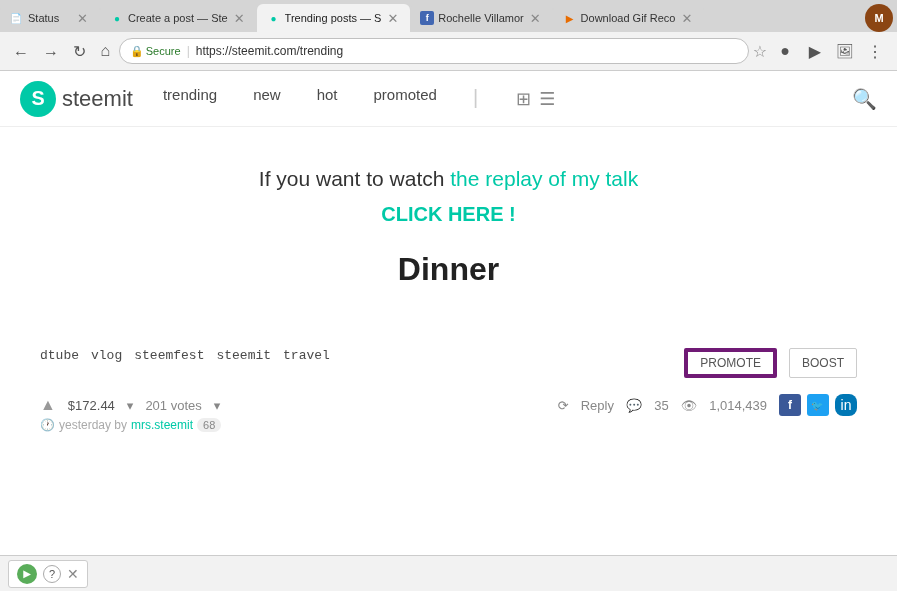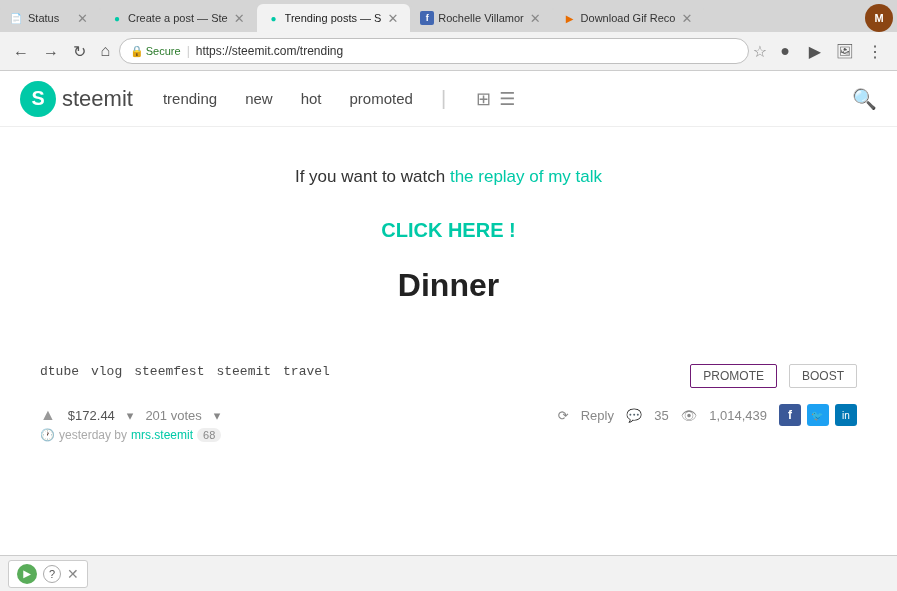--- a/index.html
+++ b/index.html
@@ -35,43 +35,43 @@
     .user-avatar-chrome { width: 28px; height: 28px; border-radius: 50%; background: #8B4513; display: flex; align-items: center; justify-content: center; color: white; font-size: 11px; font-weight: bold; }
 
     
     .steemit-site { background: #fff; }
 
     
     .steemit-header { display: flex; align-items: center; height: 56px; padding: 0 20px; border-bottom: 1px solid #eee; }
     .steemit-logo { display: flex; align-items: center; gap: 6px; margin-right: 30px; }
     .steemit-logo-icon { width: 36px; height: 36px; }
     .steemit-logo-text { font-size: 22px; font-weight: 300; color: #4a4a4a; }
-    .steemit-nav { display: flex; align-items: center; gap: 28px; flex: 1; }
+    .steemit-nav { display: flex; gap: 36px; flex: 1; }
     .steemit-nav-link { font-size: 15px; color: #4a4a4a; text-decoration: none; cursor: pointer; }
     .nav-divider { color: #ccc; font-size: 20px; }
     .view-toggle { display: flex; gap: 4px; }
     .view-btn { background: none; border: none; cursor: pointer; font-size: 18px; color: #888; padding: 2px; }
     .steemit-header-right { display: flex; align-items: center; gap: 12px; }
     .search-icon-btn { background: none; border: none; cursor: pointer; font-size: 20px; color: #555; }
     .post-btn { background: #222; color: #fff; border: none; padding: 8px 24px; font-size: 15px; font-weight: bold; cursor: pointer; border-radius: 2px; }
     .post-btn-green-bar { width: 4px; background: #00c9a7; height: 38px; display: inline-block; vertical-align: middle; }
 
     
     .content-area { display: flex; flex-direction: column; align-items: center; padding: 40px 20px 20px; }
-    .watch-line { font-size: 17px; color: #333; text-align: center; margin-bottom: 32px; }
+    .watch-line { font-size: 21px; color: #333; text-align: center; margin-bottom: 12px; }
     .watch-line .green-text { color: #00c9a7; }
     .click-here { color: #00c9a7; font-size: 20px; font-weight: bold; text-align: center; margin-bottom: 25px; cursor: pointer; }
     .talk-time { font-size: 17px; color: #333; text-align: center; font-weight: 500; margin-bottom: 40px; }
     .dinner-title { font-size: 32px; font-weight: bold; color: #222; text-align: right; margin-bottom: 40px; }
 
     
     .tags-row { display: flex; gap: 12px; flex-wrap: wrap; justify-content: flex-start; width: 100%; padding: 0 40px; margin-bottom: 16px; }
     .tag { font-size: 13px; color: #4a4a4a; cursor: pointer; text-decoration: none; font-family: Liberation Mono, monospace; }
     .tag-spacer { flex: 1; }
-    .promote-btn { border: 1px solid #701a75; background: #fff; padding: 4px 12px; font-size: 12px; color: #555; cursor: pointer; border-radius: 2px; }
+    .promote-btn { border: 4px solid #701a75; background: #fff; padding: 4px 12px; font-size: 12px; color: #555; cursor: pointer; border-radius: 2px; }
     .boost-btn { border: 1px solid #ccc; background: #fff; padding: 4px 12px; font-size: 12px; color: #555; cursor: pointer; border-radius: 2px; }
 
     
     .download-bar { position: absolute; bottom: 0; left: 0; right: 0; height: 36px; background: #f2f2f2; border-top: 1px solid #ccc; display: flex; align-items: center; padding: 0 8px; gap: 4px; z-index: 100; }
     .download-item { display: flex; align-items: center; gap: 6px; background: #fff; border: 1px solid #ccc; border-radius: 3px; padding: 3px 8px; font-size: 12px; color: #333; }
     .download-play { width: 20px; height: 20px; background: #5aad5a; border-radius: 50%; display: flex; align-items: center; justify-content: center; color: white; font-size: 10px; }
     .download-help { width: 18px; height: 18px; border-radius: 50%; border: 1px solid #aaa; display: flex; align-items: center; justify-content: center; font-size: 11px; color: #555; cursor: pointer; }
     .download-close { font-size: 14px; color: #888; cursor: pointer; }
 
     
@@ -207,21 +207,21 @@
     <span style="flex:1"></span>
     <span>⟳</span>
     <span class="reply">Reply</span>
     <span class="comment-icon">💬</span>
     <span>35</span>
     <span>👁</span>
     <span class="views">1,014,439</span>
     <div class="social-icons">
       <div class="social-icon fb-icon" style="font-size:12px;font-weight:bold;">f</div>
       <div class="social-icon tw-icon" style="font-size:10px;">🐦</div>
-      <div class="social-icon li-icon" style="font-size:10px;">in</div>
+      <div class="social-icon li-icon" style="font-size:14px;border-radius:8px;">in</div>
     </div>
   </div>
 
   <div class="yesterday-row">
     <span>🕐</span>
     <span>yesterday by</span>
     <span style="color:#00c9a7;cursor:pointer;font-size:12px;">mrs.steemit</span>
     <span style="background:#eee;border-radius:10px;padding:1px 6px;font-size:11px;color:#888;">68</span>
   </div>
 </div>

